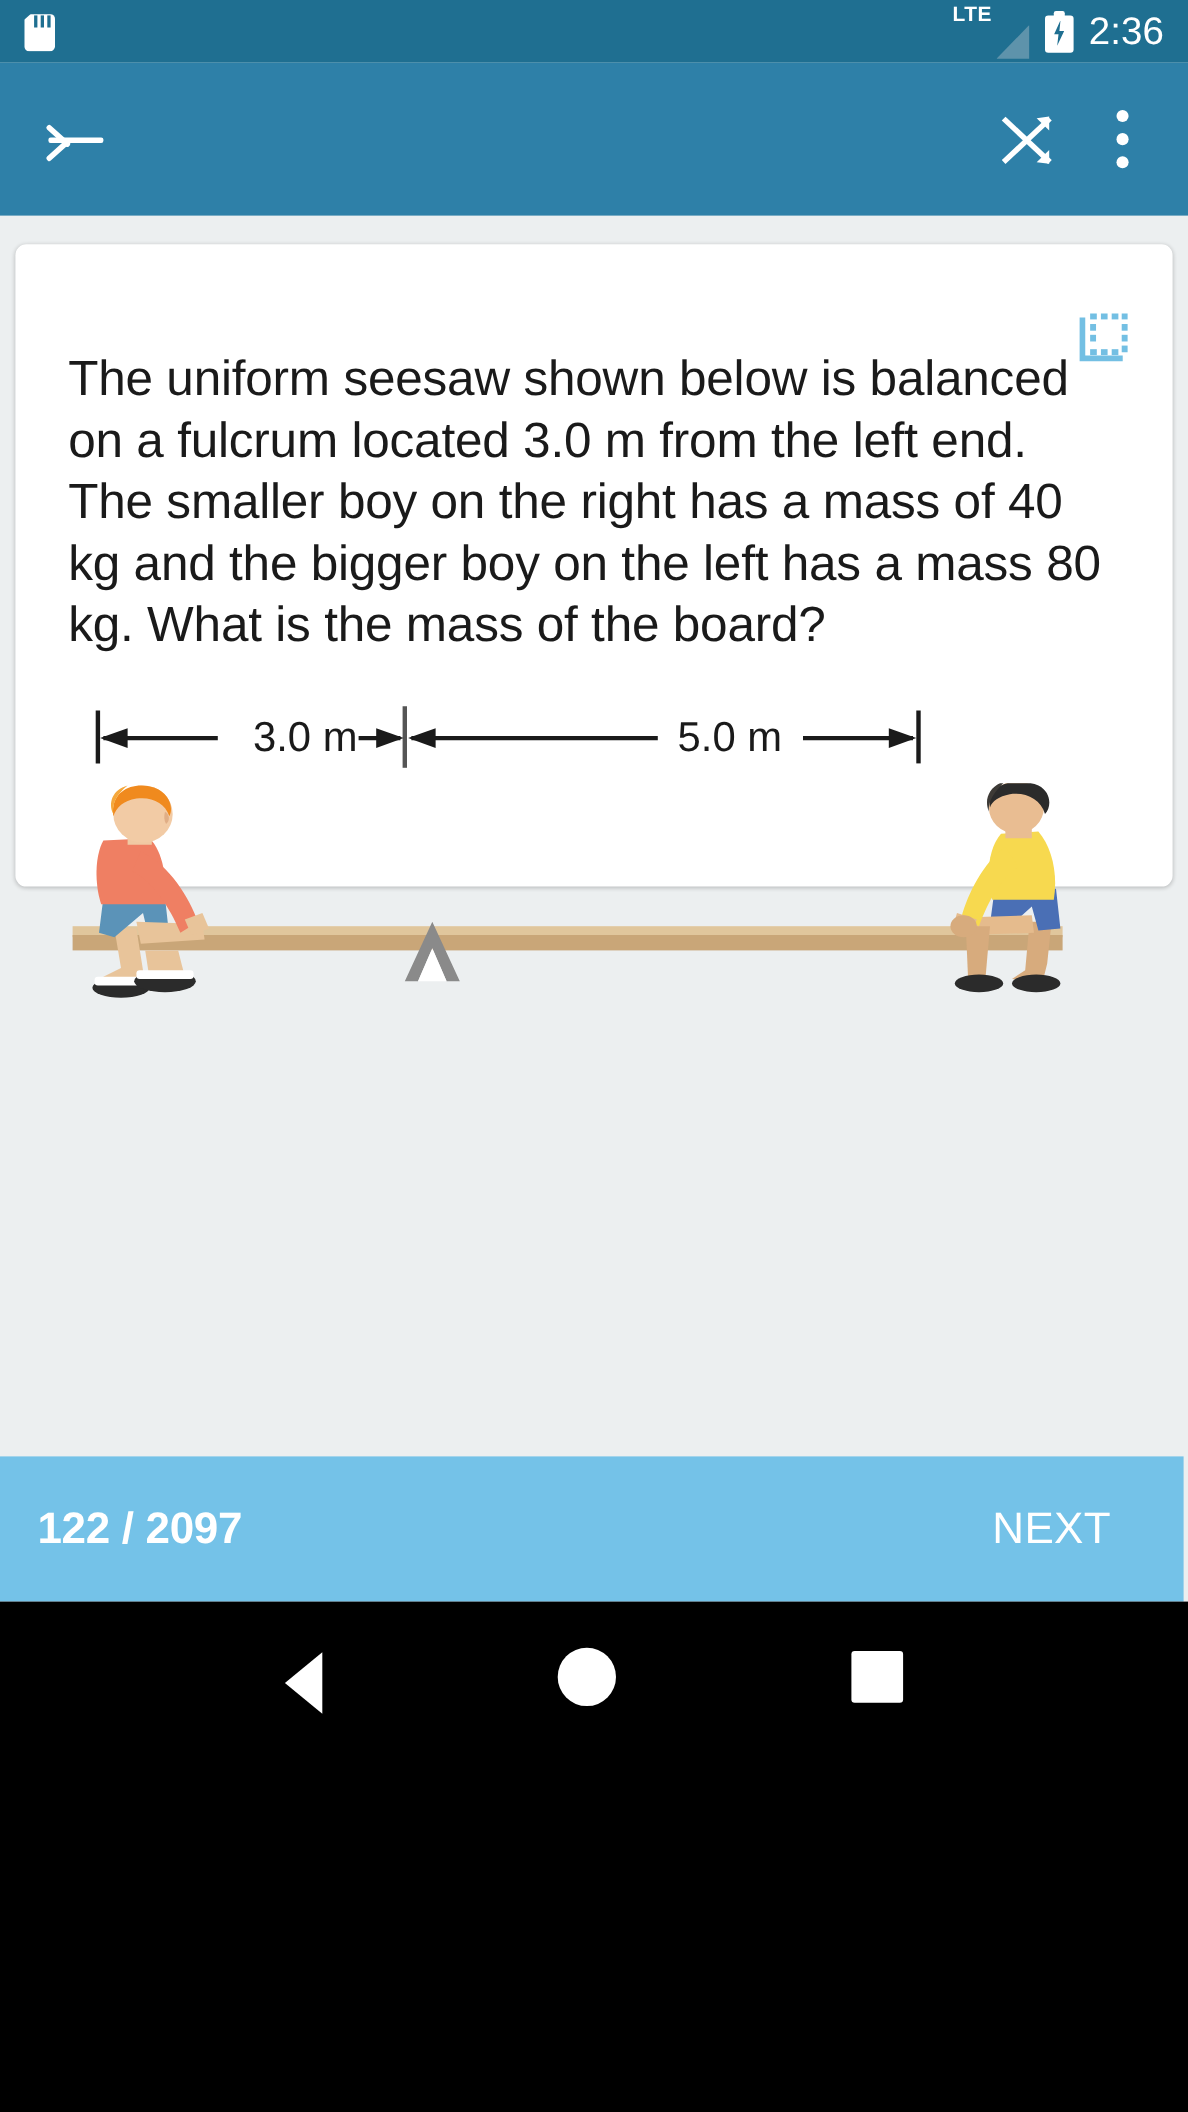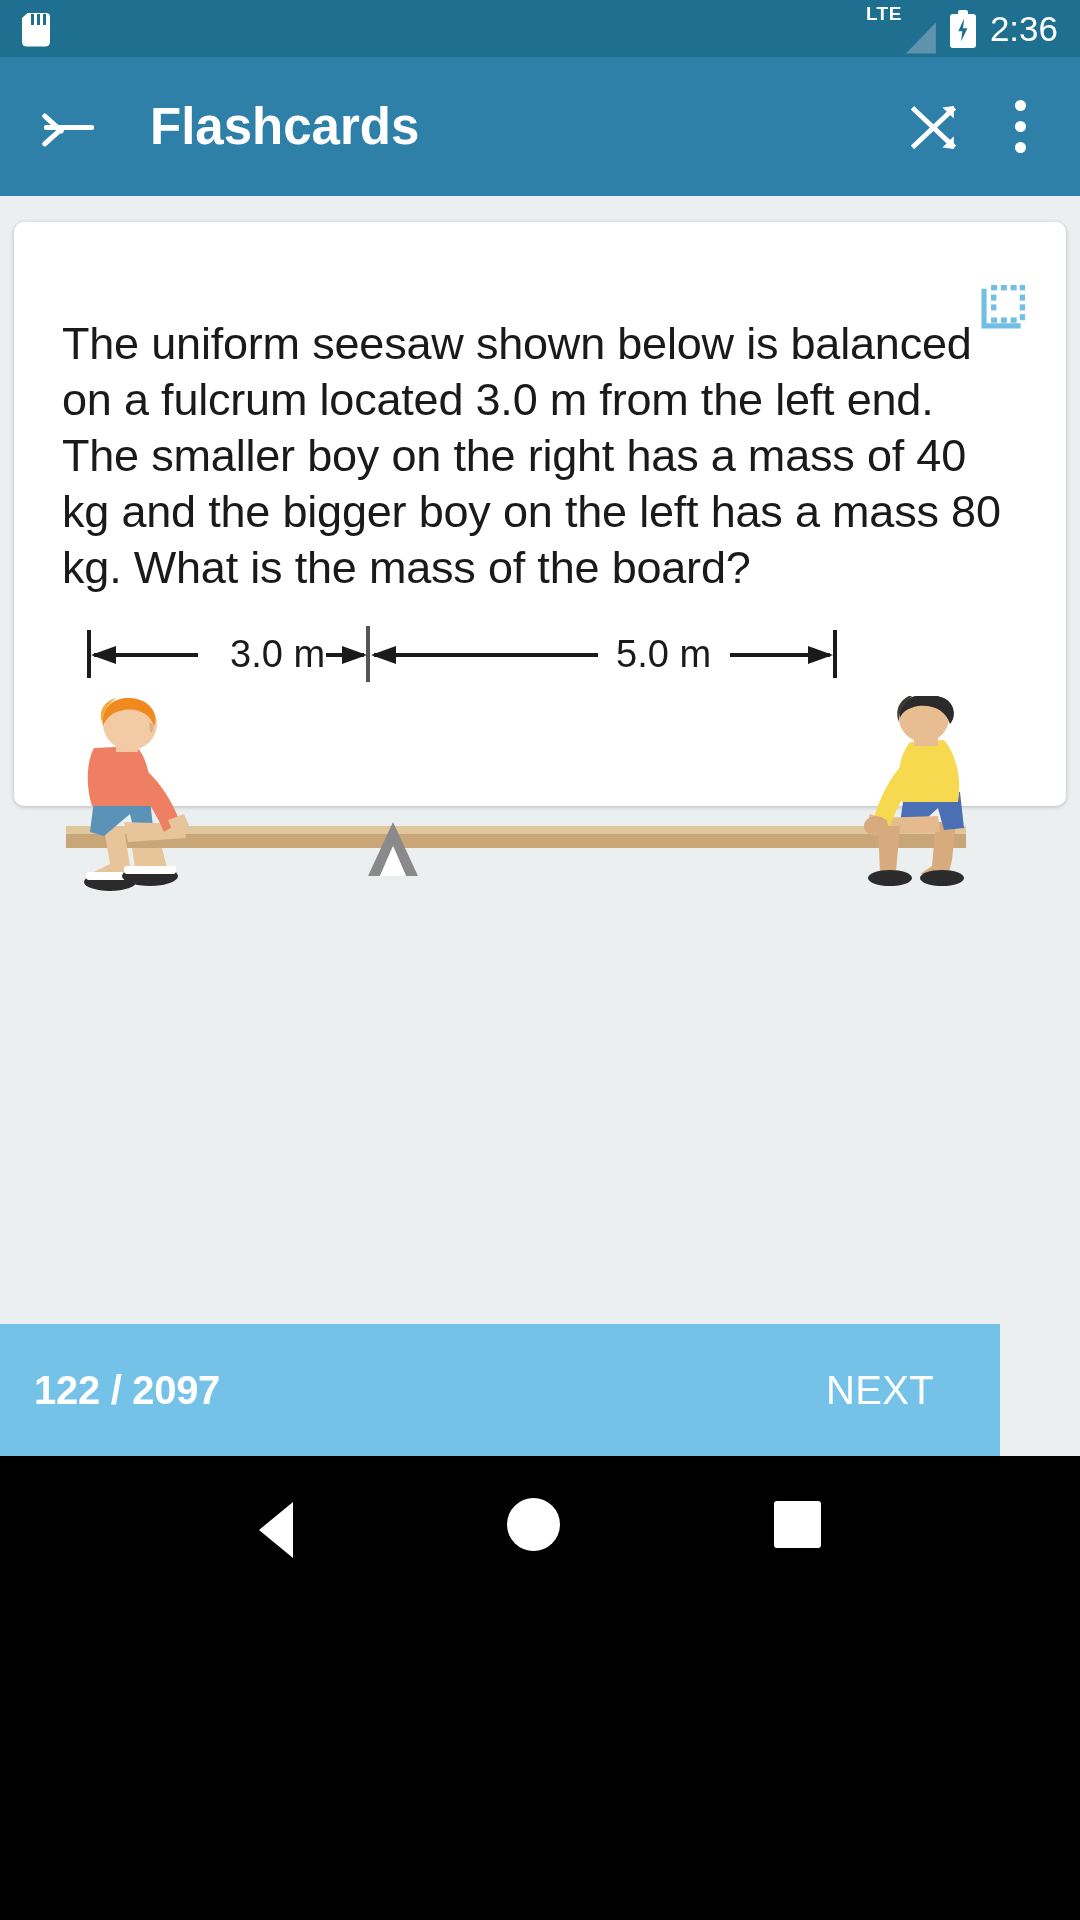--- a/index.html
+++ b/index.html
@@ -84,29 +84,29 @@
   .crop-icon{
     position:absolute; right:36px; top:56px; width:56px; height:56px;
   }
   .question-text{
     position:absolute; left:48px; top:94px; width:952px;
     font-size:45px; line-height:56px; color:#1a1a1a; letter-spacing:-.2px;
   }
 
   
   .figure{
-    position:absolute; left:44px; top:402px; width:972px; height:275px;
+    position:absolute; left:44px; top:418px; width:972px; height:275px;
   }
   .dim-row{ position:absolute; left:0; top:0; width:972px; height:60px; }
 
   .seesaw{ position:absolute; left:0; top:72px; width:972px; height:200px; }
 
   
   .bottom-bar{
-    position:absolute; left:0; top:1324px; width:1000px; height:132px;
+    position:absolute; left:0; top:1324px; width:1076px; height:132px;
     background:#74c2e8; display:flex; align-items:center; padding:0 34px;
   }
   .counter{ color:#fff; font-size:40px; font-weight:bold; letter-spacing:-.3px;}
   .next-btn{ margin-left:auto; color:#fff; font-size:40px; font-weight:normal; letter-spacing:.3px; padding-right:32px;}
 
   
   .nav-bar{
     position:absolute; left:0; top:1456px; width:1080px; height:464px; background:#000;
     display:flex; align-items:flex-start; justify-content:center; gap:214px; padding-top:42px;
   }
@@ -144,21 +144,20 @@
     <span class="clock">2:36</span>
   </div>
 </div>
 
 <div class="app-bar">
   <div class="back-icon">
     <div class="shaft"></div>
       <div class="a1"></div>
       <div class="a2"></div>
   </div>
-  <div class="app-title">Flashcards</div>
   <div class="bar-actions">
     <svg class="shuffle-icon" viewBox="0 0 24 24">
       <g stroke="#ffffff" stroke-width="2.1" fill="none" stroke-linecap="square">
         <path d="M3.5 4.5 L20 20"></path>
         <path d="M3.5 20 L20 4.5"></path>
       </g>
       <path d="M20.5 3 L20.5 8.4 L15.6 3.6 Z" fill="#ffffff"></path>
       <path d="M20.5 21.4 L20.5 16 L15.6 20.8 Z" fill="#ffffff"></path>
     </svg>
     <div class="overflow-icon">

